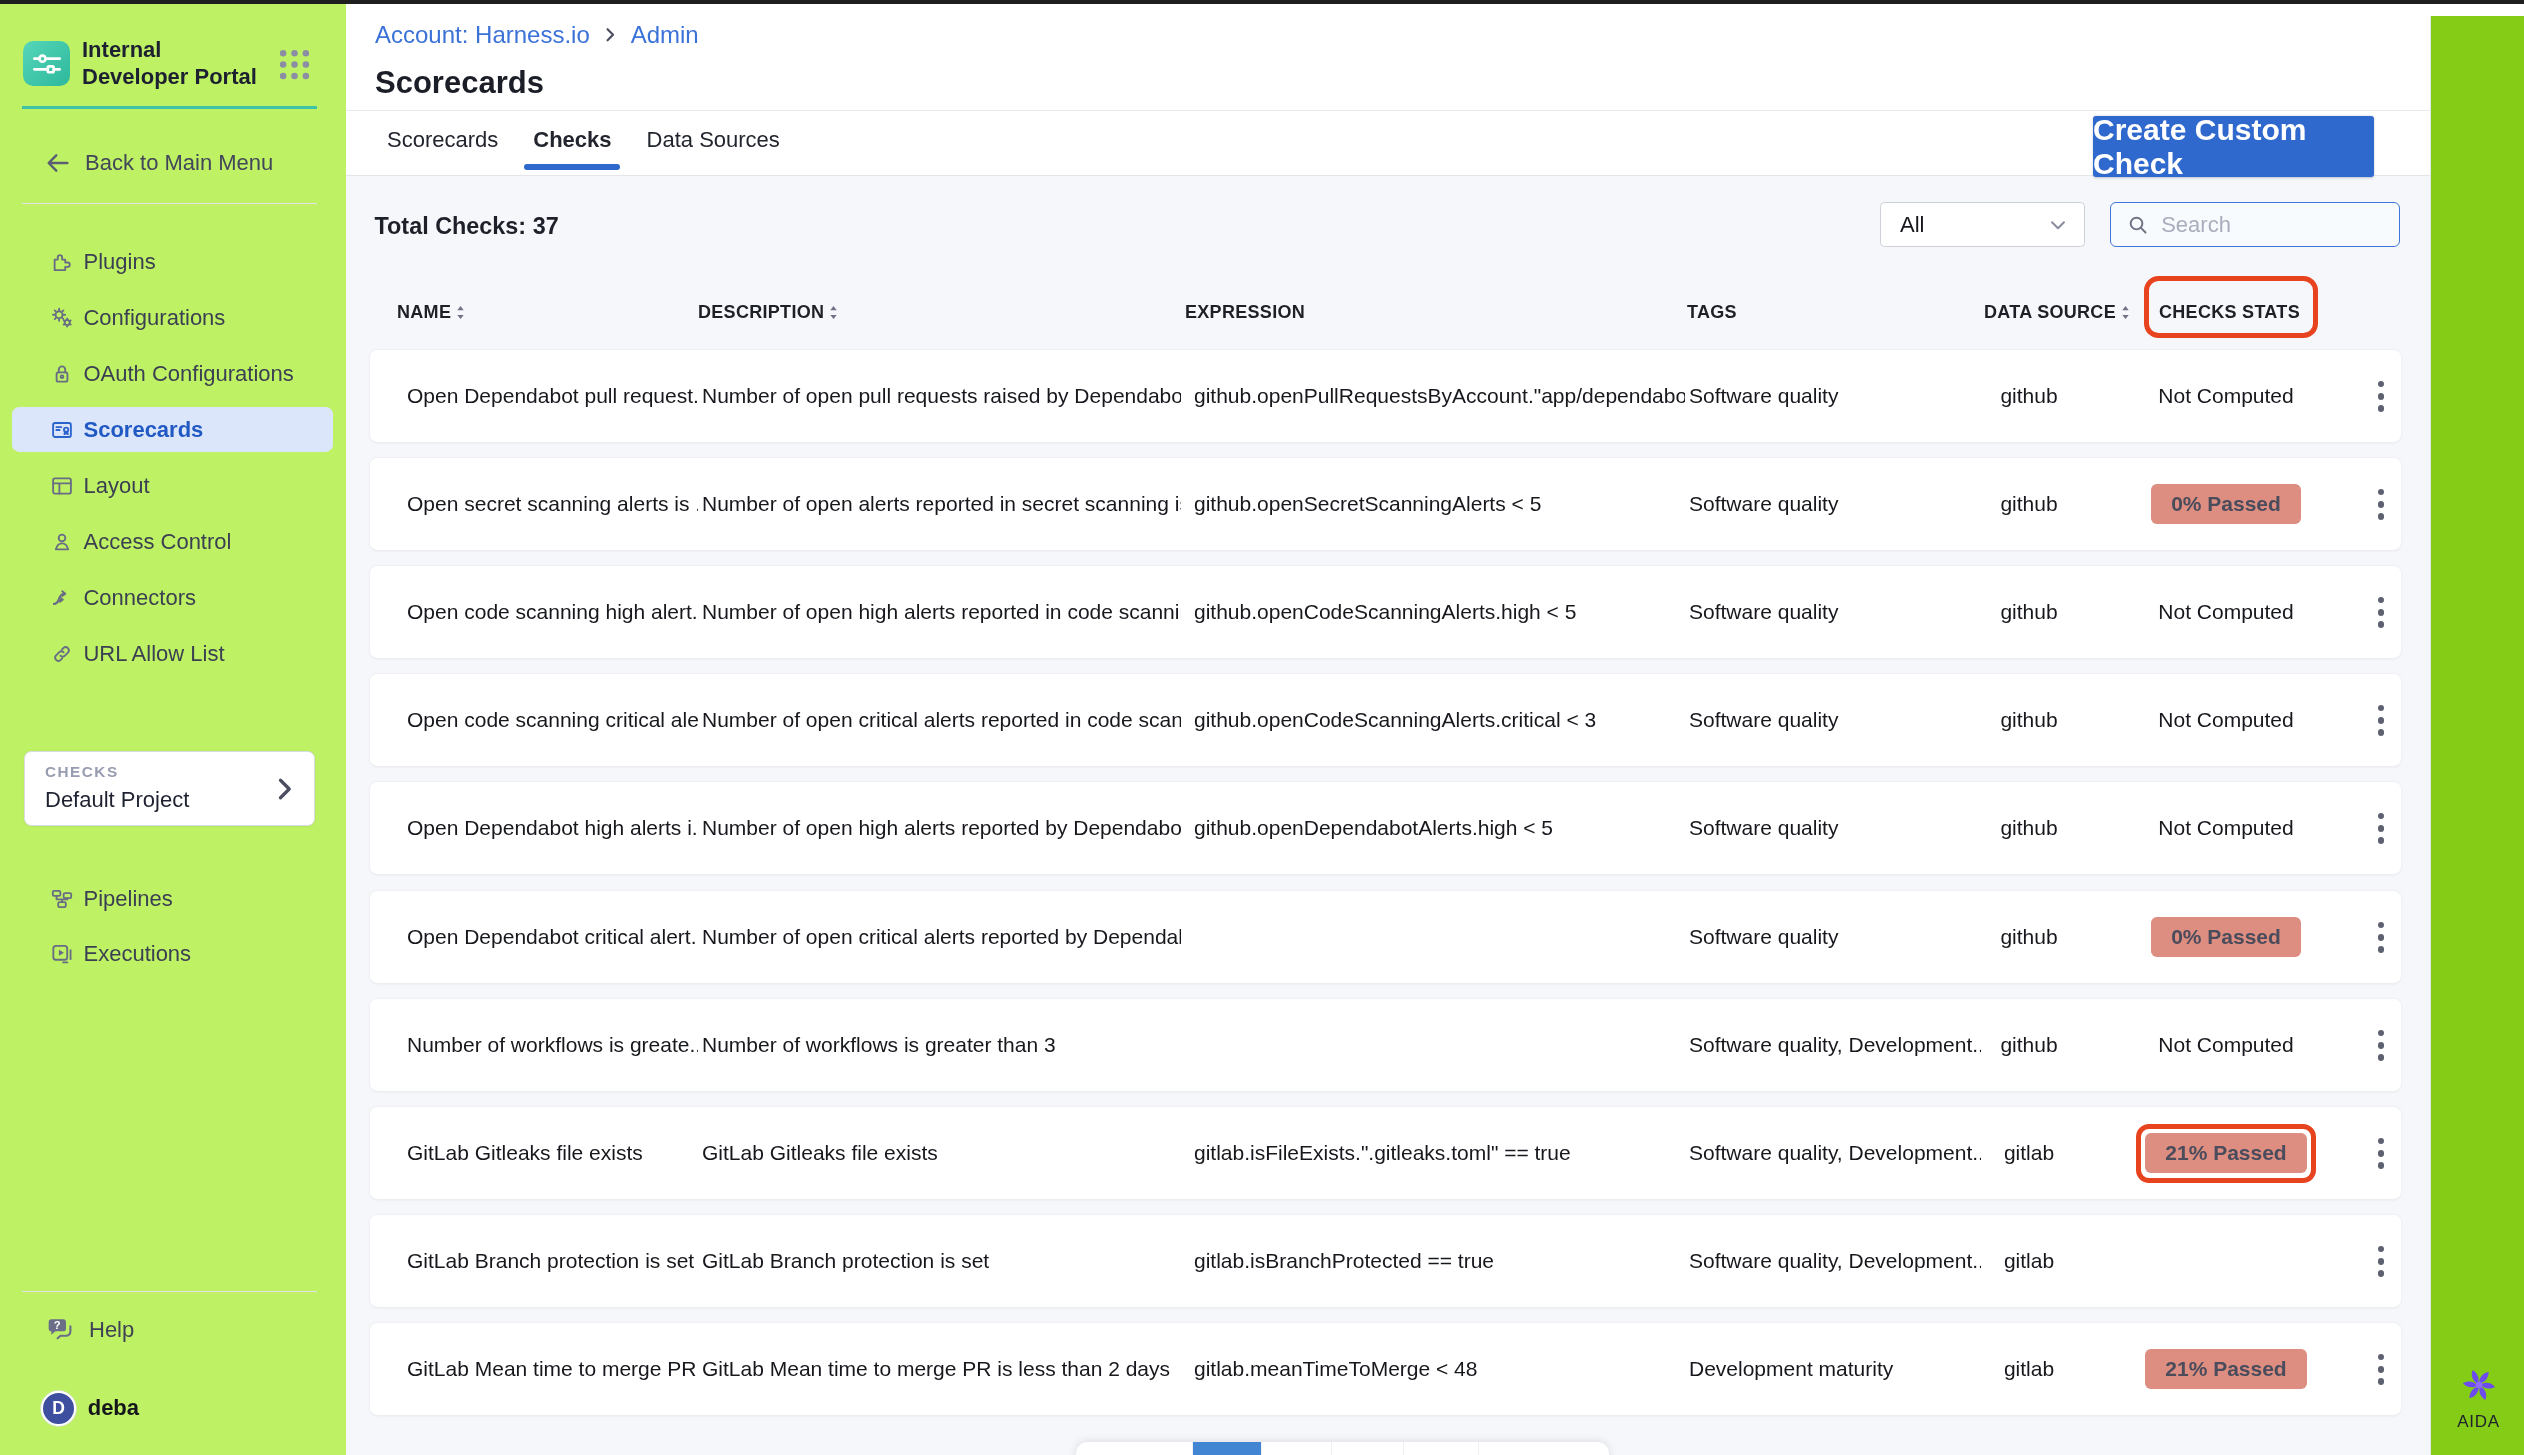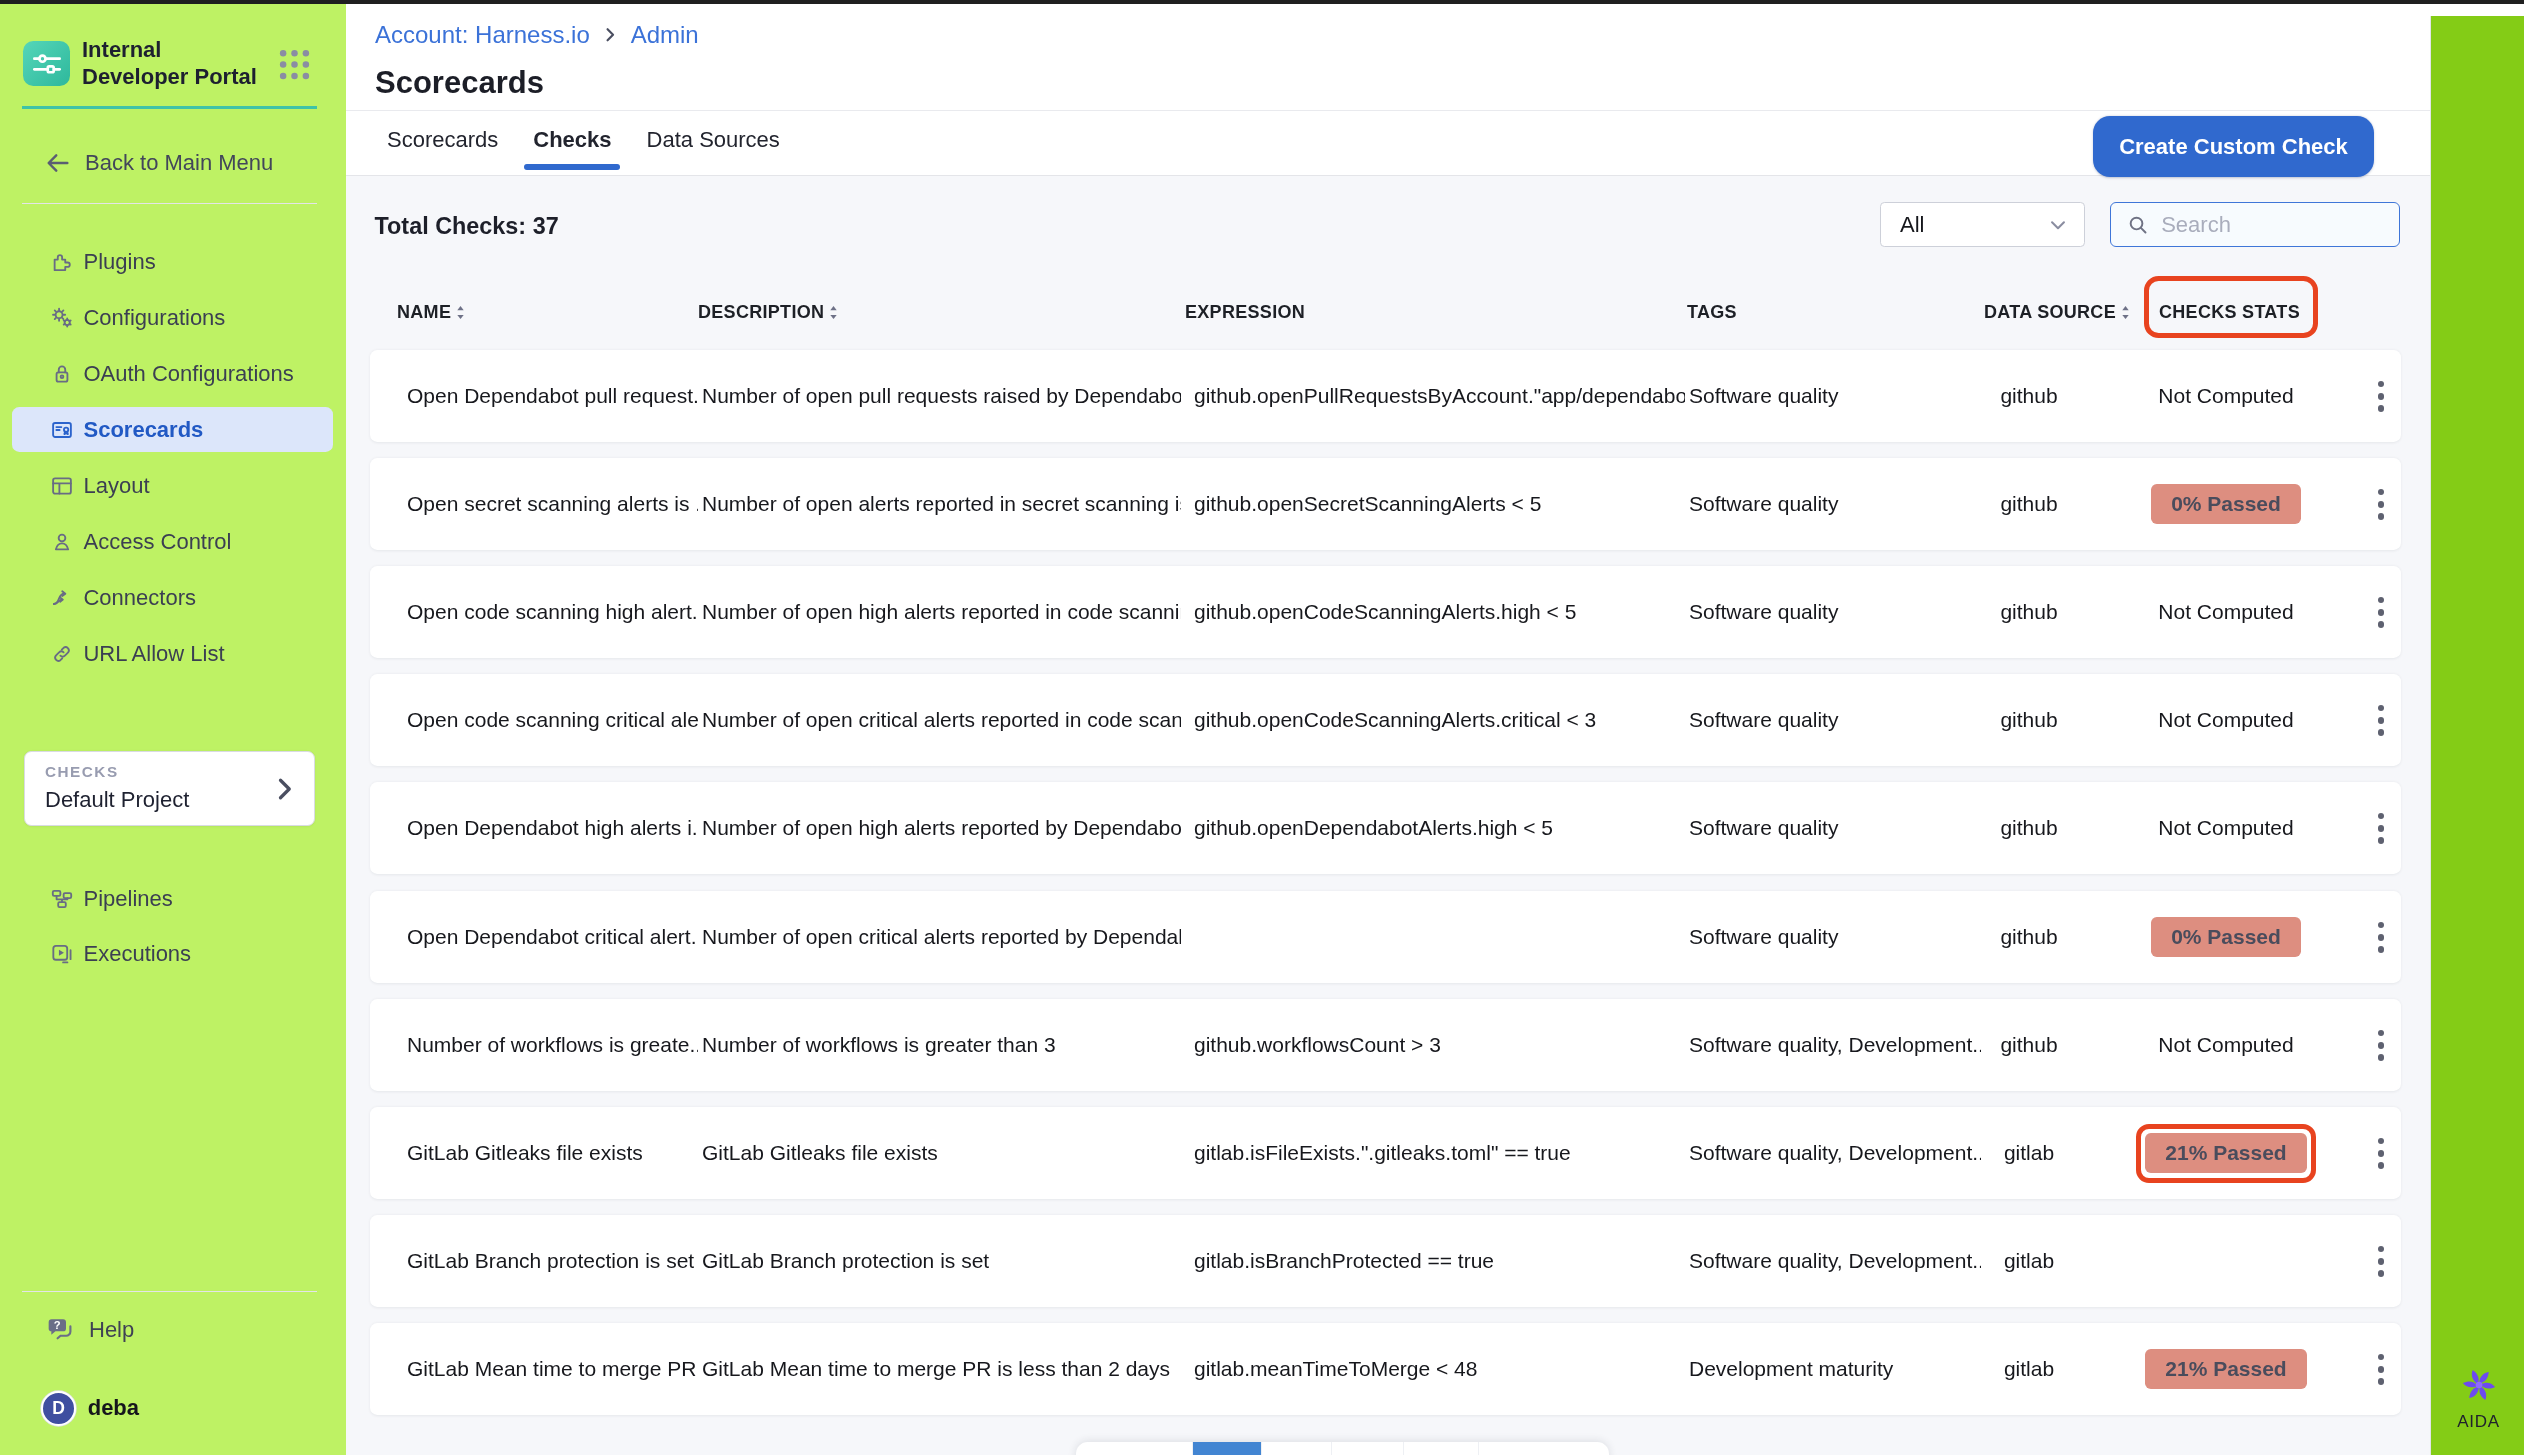--- a/index.html
+++ b/index.html
@@ -56,22 +56,22 @@
   .page-header{position:absolute;left:0;top:0;width:100%;height:172px;background:#fff;border-bottom:0.7px solid #E4E5E9}
   .breadcrumb{position:absolute;left:29px;top:17.5px;height:26px;display:flex;align-items:center;gap:11.7px;font-size:24px}
   .crumb{color:var(--link);cursor:pointer}
   .crumb-sep{width:17.5px;height:17.5px;color:#4A4E60}
   .page-title{position:absolute;left:29px;top:61px;font-size:31px;font-weight:700;color:#1C1E27}
   .hr1{position:absolute;left:0;top:106px;width:100%;height:0.7px;background:#E9EAEE}
   .tabs{position:absolute;left:41px;top:104px;height:64px;display:flex;align-items:center;gap:35px}
   .tab{position:relative;display:flex;align-items:center;height:100%;font-size:22px;color:#22242E;cursor:pointer}
   .tab.active{font-weight:700}
   .tab.active::after{content:"";position:absolute;left:-8.8px;right:-8.8px;bottom:2.9px;height:5.1px;border-radius:2.9px;background:var(--accent)}
-  .create-btn{position:absolute;right:56px;top:112px;width:281px;height:61px;border-radius:17px;background:var(--accent);
-              color:#fff;font-size:22px;font-weight:700;display:flex;align-items:center;justify-content:center;
+  .create-btn{position:absolute;right:56px;top:112px;width:281px;height:61px;border-radius:3px;background:var(--accent);
+              color:#fff;font-size:30px;font-weight:700;display:flex;align-items:center;justify-content:center;
               cursor:pointer;box-shadow:0 0.7px 2.2px rgba(20,40,90,.25)}
   .content{position:absolute;left:0;top:172px;right:0;bottom:0}
   .total{position:absolute;left:28.5px;top:37px;font-size:23.4px;font-weight:600;color:#1D1F29}
   .filter-select{position:absolute;left:1534px;top:26px;width:205px;height:45px;background:#fff;border:0.7px solid #CDD0D9;
                  border-radius:4.4px;display:flex;align-items:center;padding:0 14.6px 0 19px;font-size:22px;color:#15161B;cursor:pointer}
   .filter-select .spacer{flex:1}
   .filter-select svg{width:22px;height:22px;color:#8A8DA0}
   .search-box{position:absolute;left:1764px;top:26px;width:290px;height:45px;background:#F7FBFE;border:1.5px solid #3F76D8;
               border-radius:6px;display:flex;align-items:center;padding:0 13px 0 14.6px}
   .search-box svg{width:23.4px;height:23.4px;color:#6F7284;flex:0 0 23.4px}
@@ -496,23 +496,20 @@
               </div>
             </div>
           </div>
           <div class="row-card" style="top: 823px;">
             <div class="cell c-name">
               <span>Number of workflows is greate...</span>
             </div>
             <div class="cell c-desc">
               <span>Number of workflows is greater than 3</span>
             </div>
-            <div class="cell c-expr">
-              <span>github.workflowsCount &gt; 3</span>
-            </div>
             <div class="cell c-tags">
               <span>Software quality, Development...</span>
             </div>
             <div class="cell c-src">
               <span>github</span>
             </div>
             <div class="cell c-stats">
               <span class="stat-text">Not Computed</span>
             </div>
             <div class="cell c-kebab">

